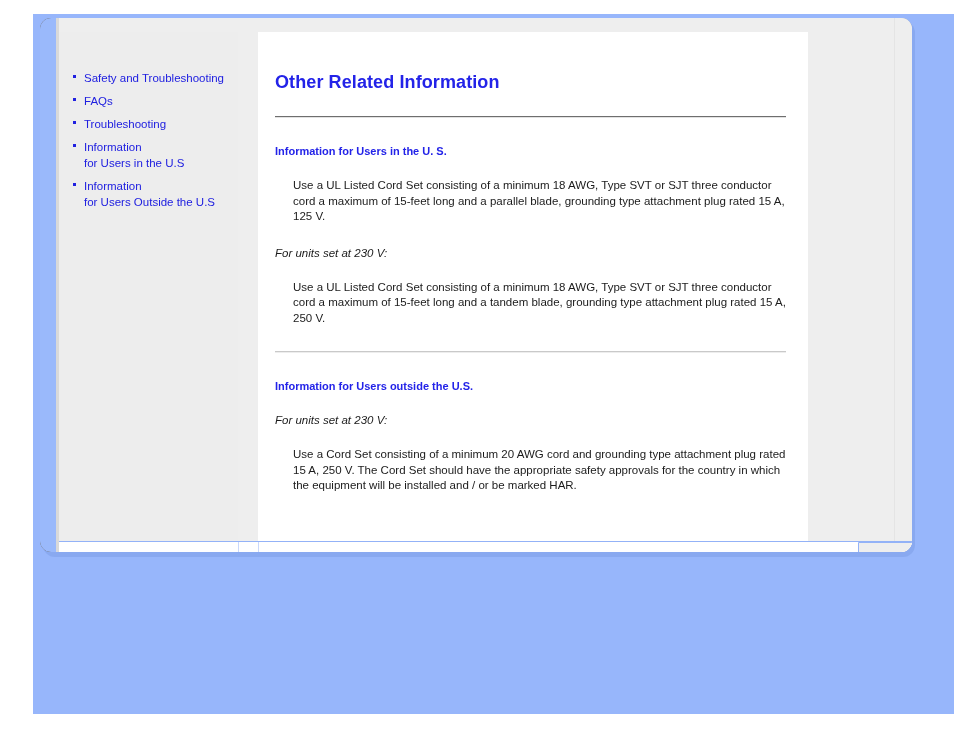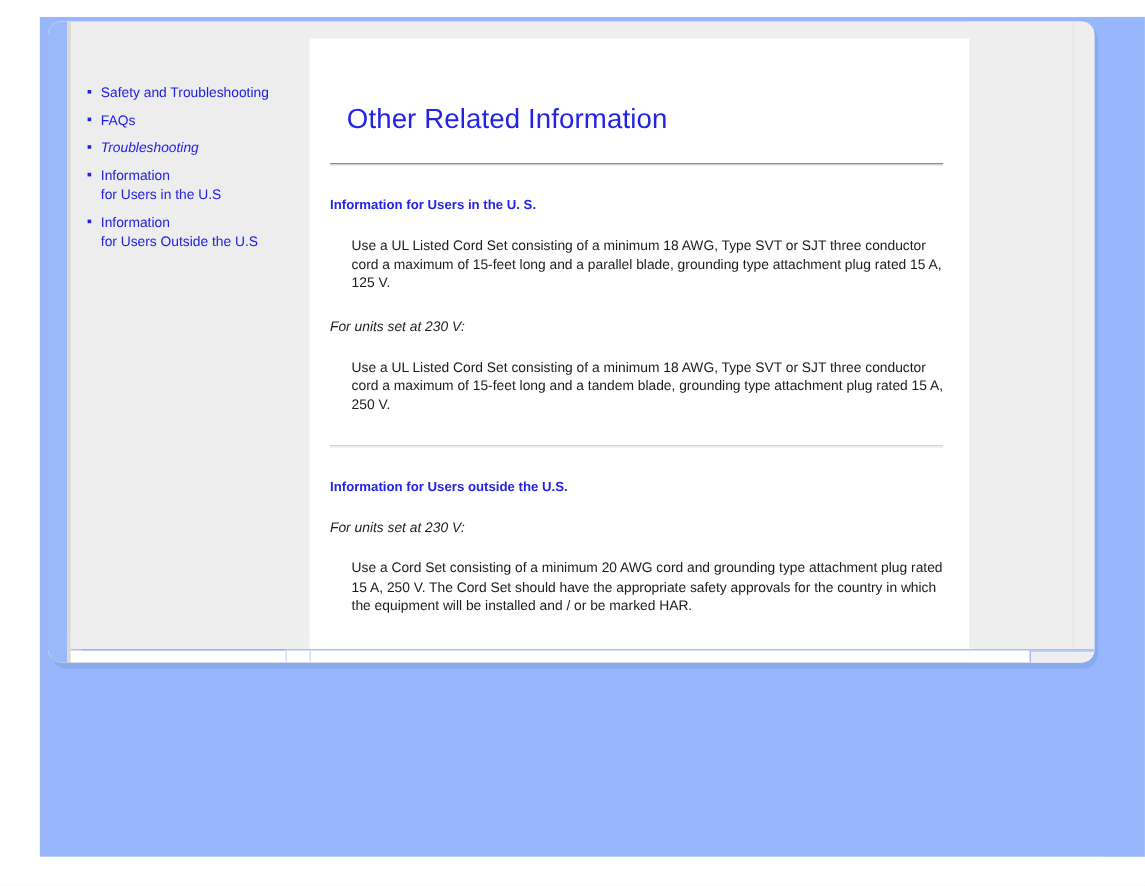--- a/index.html
+++ b/index.html
@@ -76,21 +76,21 @@
     background: #7e9ee8;
     opacity: .55;
   }
   .card {
     position: absolute;
     left: 40px;
     top: 18px;
     width: 872px;
     height: 534px;
     border-radius: 11px;
-    background: #fef9c3;
+    background: #737373;
     overflow: hidden;
   }
   
   .spine {
     position: absolute;
     left: 0;
     top: 0;
     width: 16px;
     height: 534px;
     background: #9ab9fb;
@@ -146,21 +146,20 @@
     height: 3px;
     background: #2020e0;
   }
   .nav li a {
     color: #2020e0;
     text-decoration: none;
     display: inline-block;
   }
   .nav li.gap {
     margin-top: 6px;
-    font-style: italic;
   }
   .nav li .l2 {
     display: block;
     padding-left: 0;
   }
 
   
   .content {
     position: absolute;
     left: 218px;
@@ -168,23 +167,23 @@
     width: 550px;
     height: 510px;
     background: #ffffff;
     padding: 0;
   }
   .content-inner {
     padding: 40px 18px 0 17px;
   }
 
   h1.page-title {
-    margin: 14px;
-    font-size: 23px;
-    font-weight: normal;
+    margin: 0;
+    font-size: 18px;
+    font-weight: bold;
     color: #2323e8;
     letter-spacing: .1px;
   }
 
   hr.rule-dark {
     border: 0;
     border-top: 1px solid #6e6e6e;
     border-bottom: 1px solid #e2e2e2;
     margin: 23px 4px 0 0;
     height: 0;

